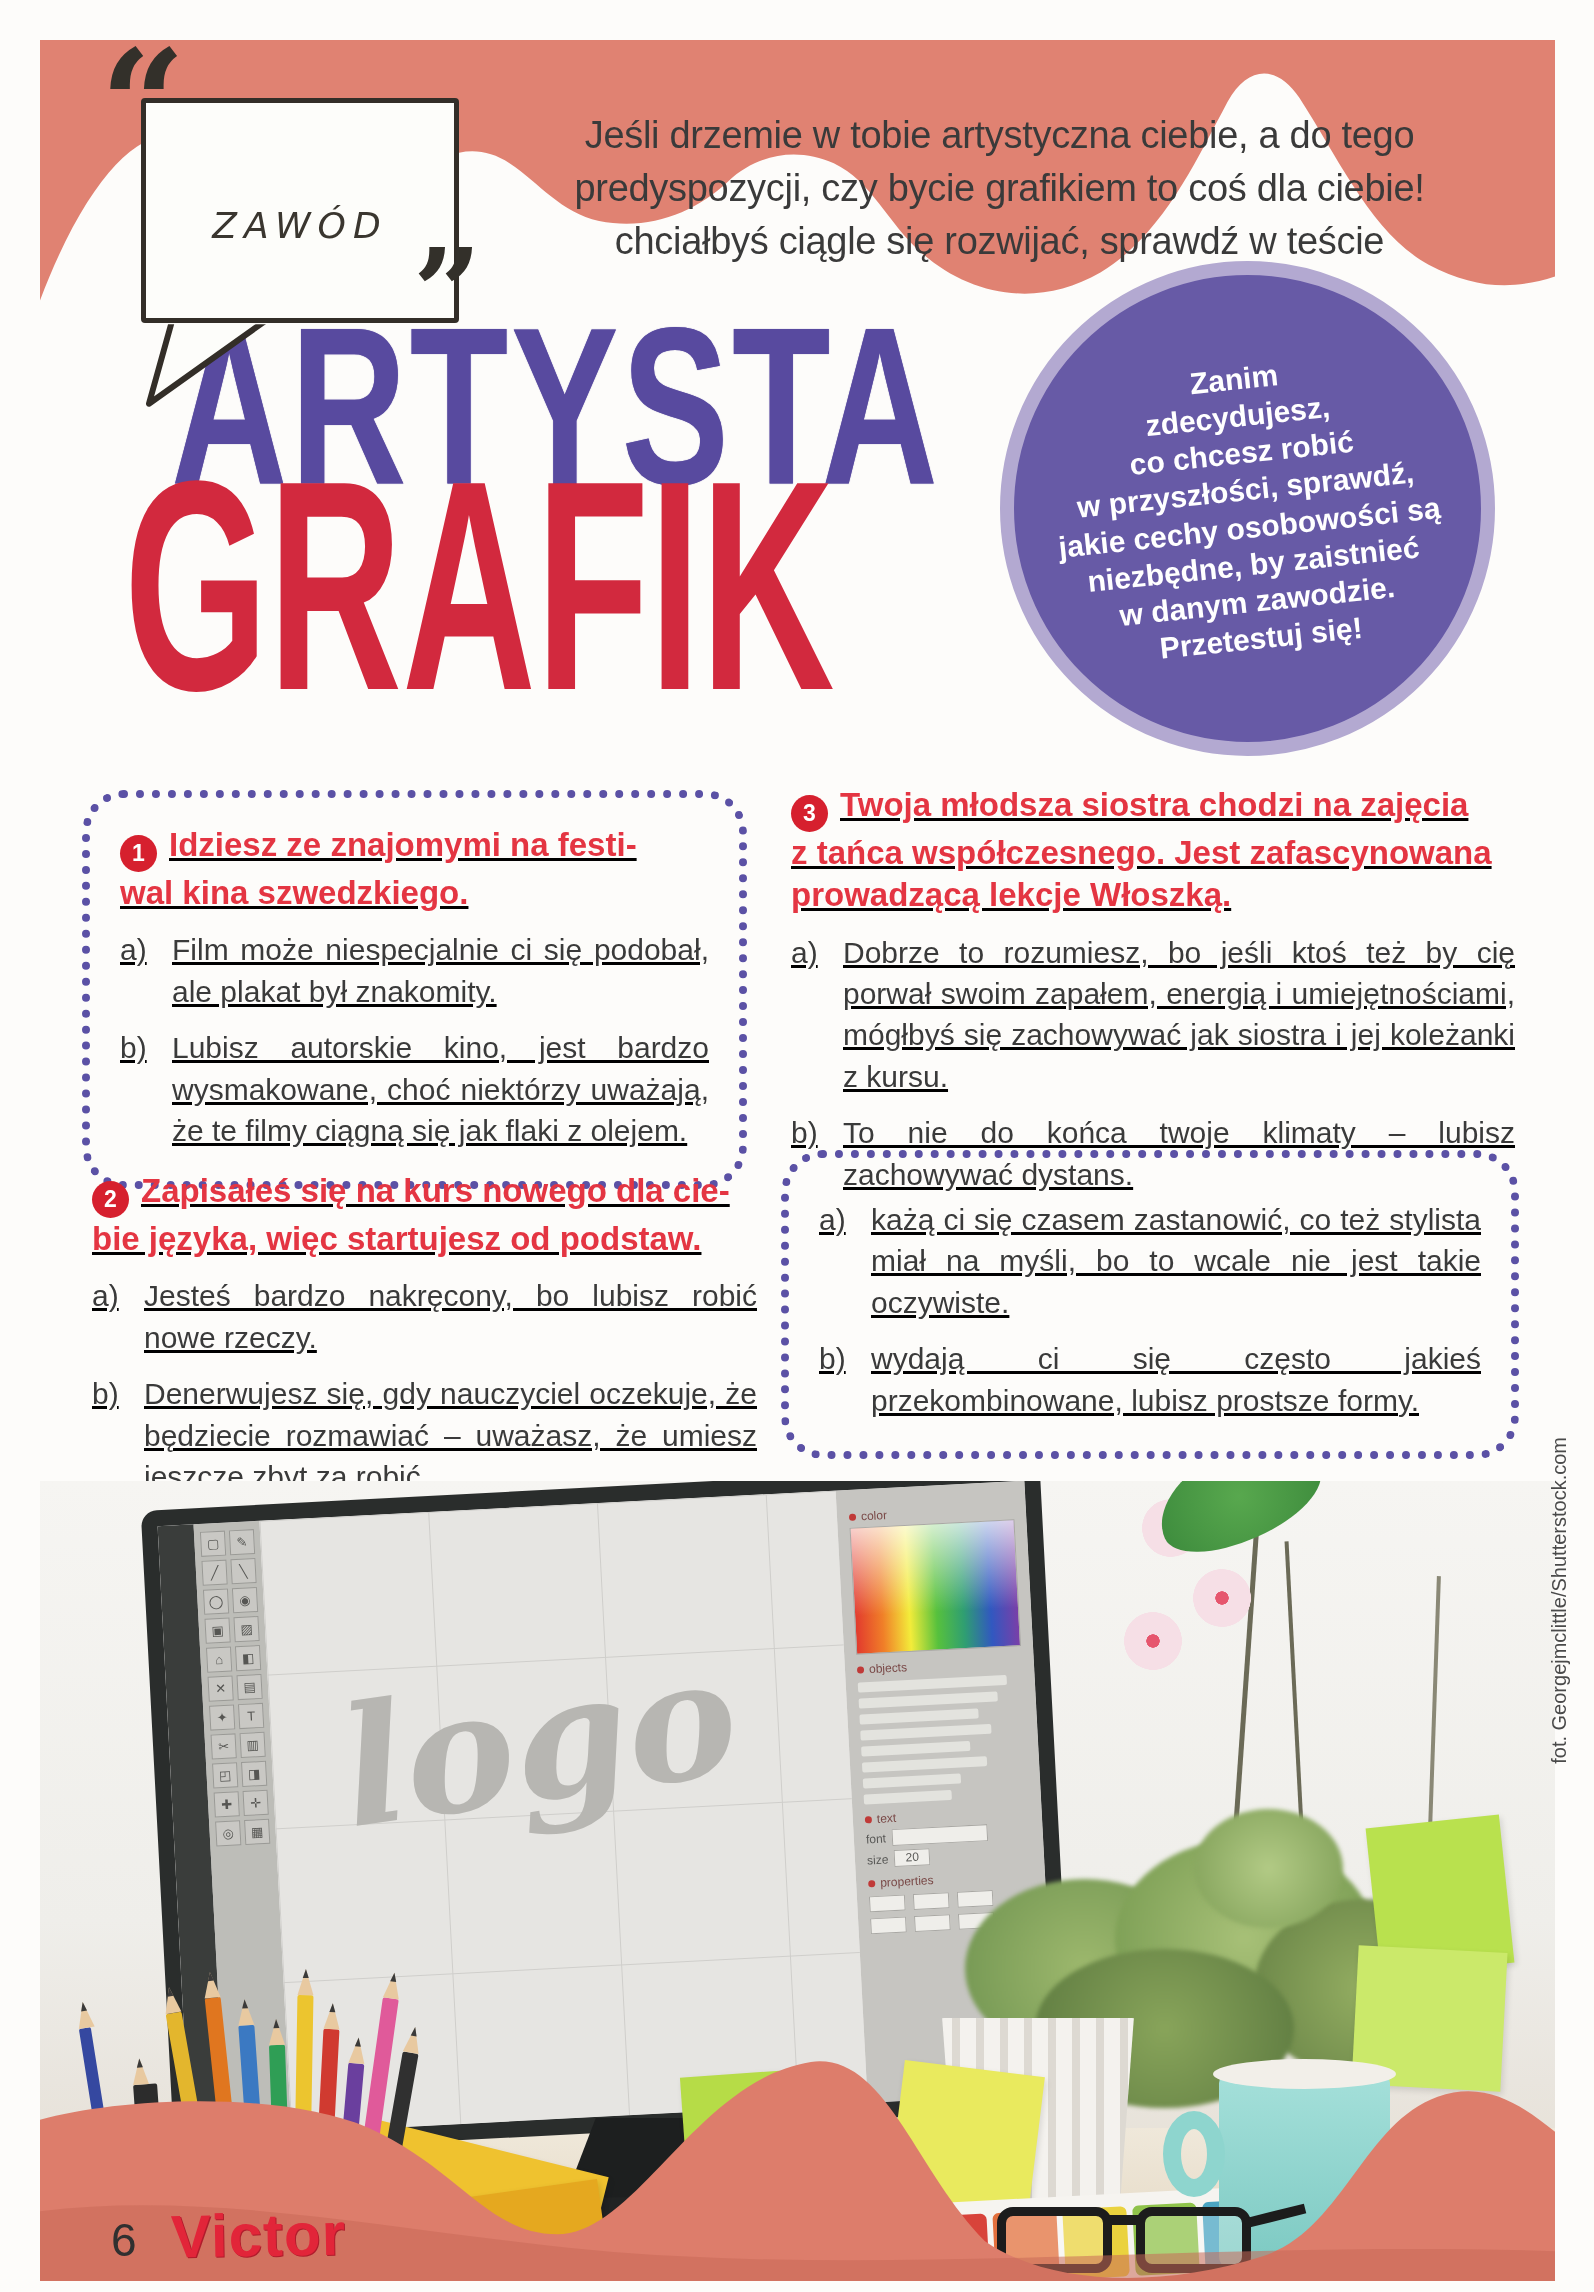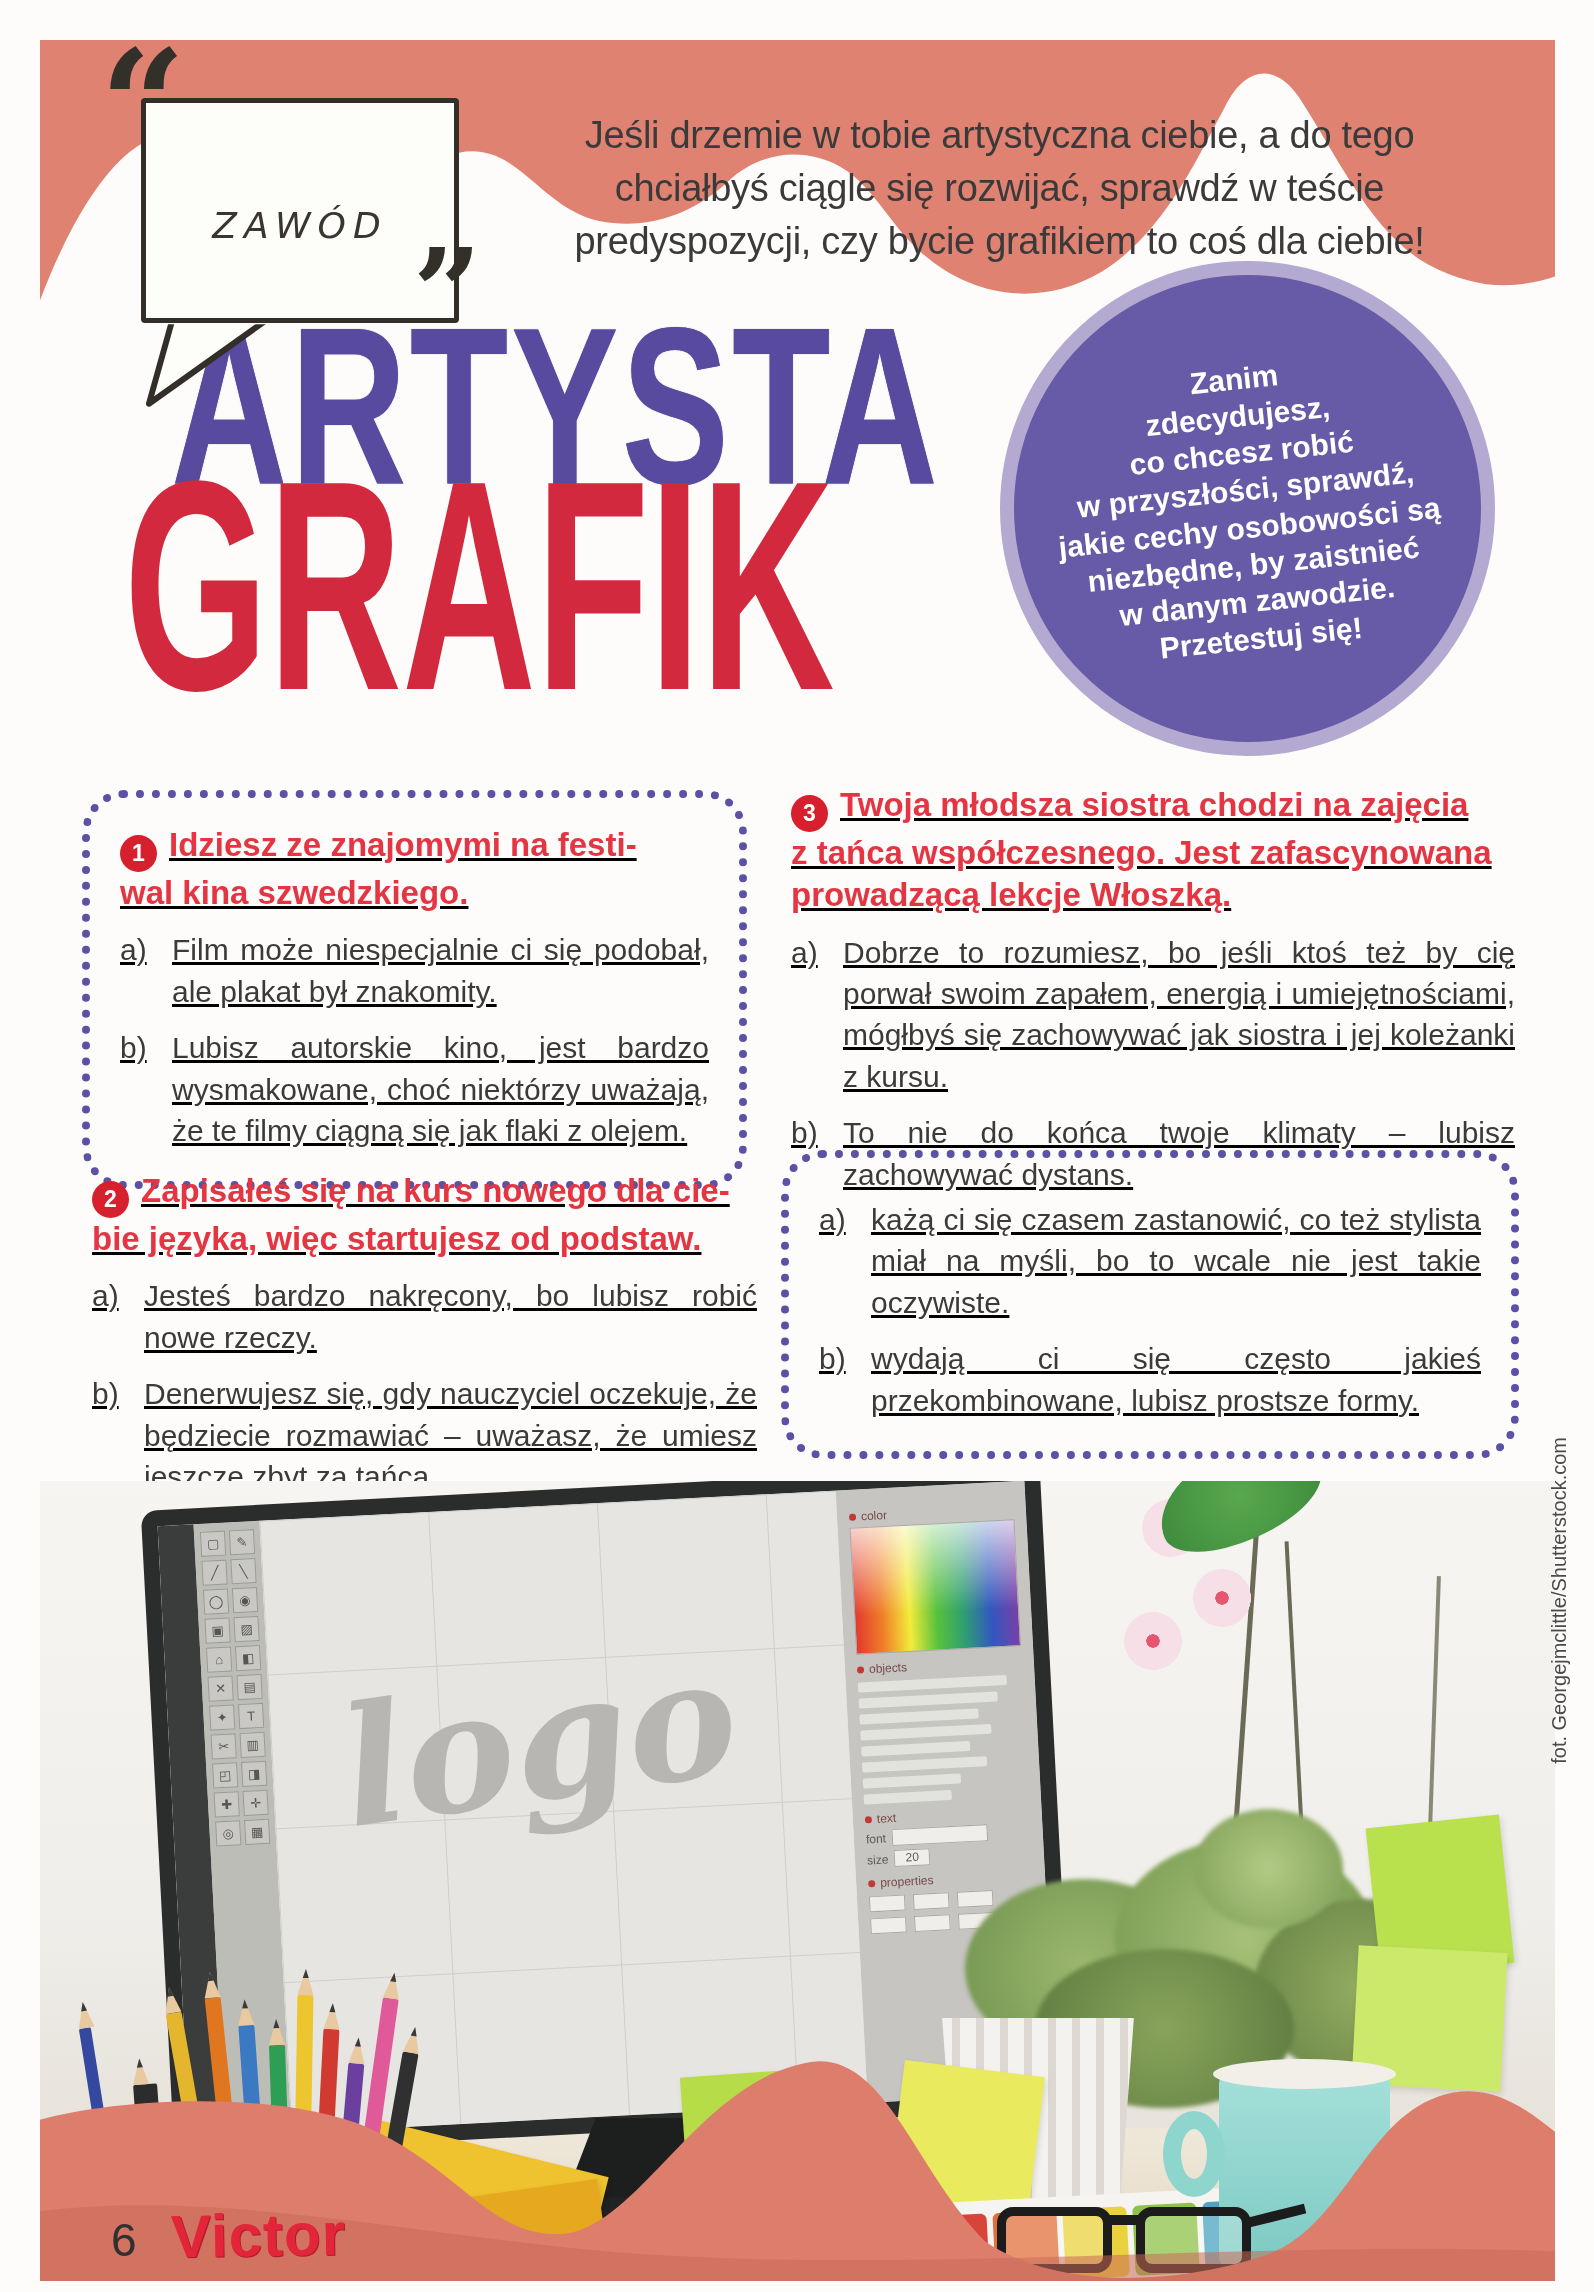--- a/index.html
+++ b/index.html
@@ -155,22 +155,22 @@
     <div class="bubble-label">ZAWÓD</div>
   </div>
   <svg class="bubble-tail" viewBox="0 0 150 92">
     <polygon points="10,88 34,2 128,4" fill="#fdfdfa" stroke="#332e28" stroke-width="6" stroke-linejoin="round"></polygon>
     <rect x="28" y="0" width="104" height="8" fill="#fdfdfa"></rect>
   </svg>
   <div class="quote quote-close">”</div>
 
   <div class="intro">
     <div>Jeśli drzemie w tobie artystyczna ciebie, a do tego</div>
+    <div>predyspozycji, czy bycie grafikiem to coś dla ciebie!</div>
     <div>chciałbyś ciągle się rozwijać, sprawdź w teście</div>
-    <div>predyspozycji, czy bycie grafikiem to coś dla ciebie!</div>
   </div>
 
   <h1 class="title-artysta">ARTYSTA</h1>
   <h1 class="title-grafik">GRAFIK</h1>
 
   <div class="circle">
     <div class="circle-inner">
       <div>Zanim</div>
       <div>zdecydujesz,</div>
       <div>co chcesz robić</div>
@@ -217,21 +217,21 @@
     <div class="qhead">
       <div><span class="qnum">2</span><span>Zapisałeś się na kurs nowego dla cie-</span></div>
       <div>bie języka, więc startujesz od podstaw.</div>
     </div>
     <div class="opt">
       <span class="olabel">a)</span>
       <span class="otext">Jesteś bardzo nakręcony, bo lubisz robić nowe rzeczy.</span>
     </div>
     <div class="opt">
       <span class="olabel">b)</span>
-      <span class="otext">Denerwujesz się, gdy nauczyciel oczekuje, że będziecie rozmawiać – uważasz, że umiesz jeszcze zbyt za tańca.</span>
+      <span class="otext">Denerwujesz się, gdy nauczyciel oczekuje, że będziecie rozmawiać – uważasz, że umiesz jeszcze zbyt za robić.</span>
     </div>
   </section>
 
   <section class="q q4 boxed">
     <div class="opt">
       <span class="olabel">a)</span>
       <span class="otext">każą ci się czasem zastanowić, co też stylista miał na myśli, bo to wcale nie jest takie oczywiste.</span>
     </div>
     <div class="opt">
       <span class="olabel">b)</span>

